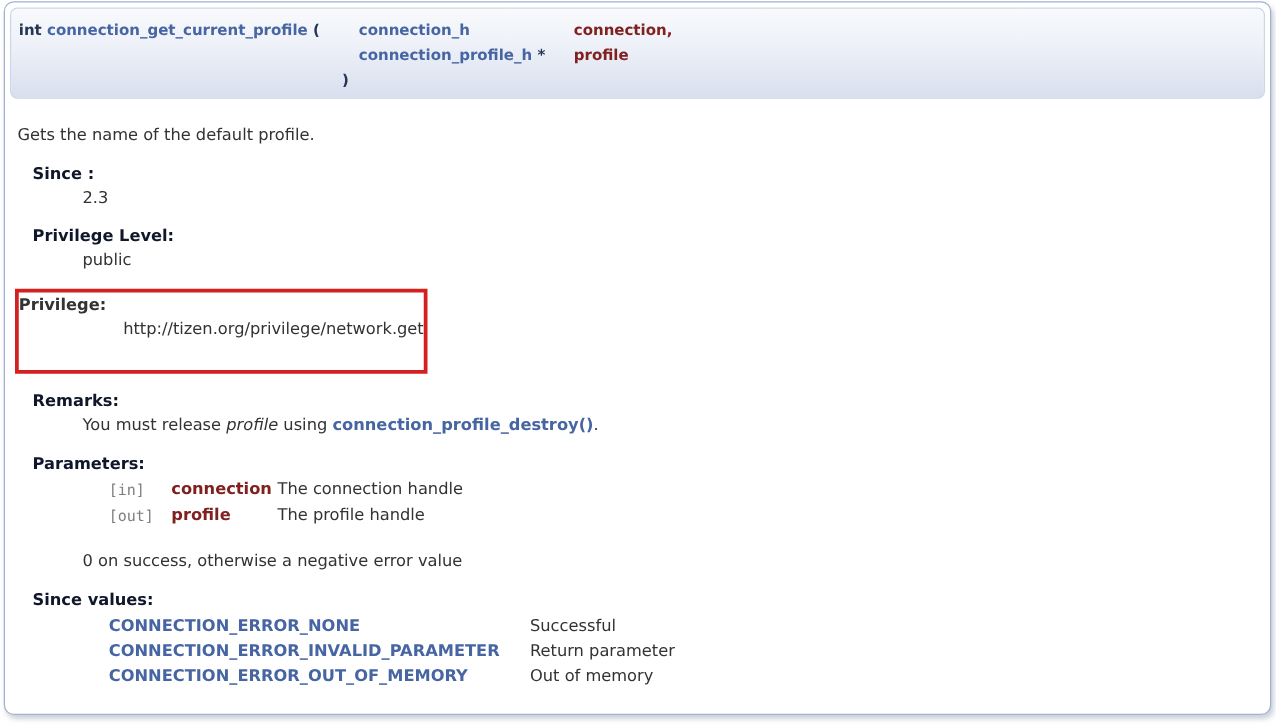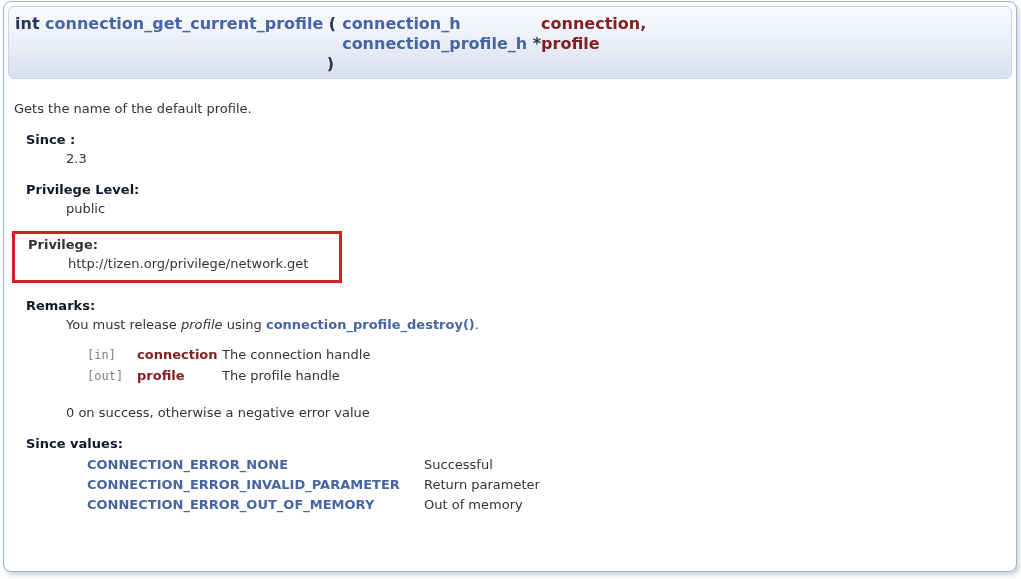--- a/index.html
+++ b/index.html
@@ -12,21 +12,21 @@
     box-shadow:2px 3px 4px rgba(110,125,150,0.35);
     background:#ffffff; overflow:hidden;
   }
 
   
   .memproto {
     margin:4px; height:73px;
     background:linear-gradient(to bottom,#f8fafc 0%,#eef1f8 40%,#d8dfee 100%);
     border:1px solid #ccd5e8; border-radius:6px;
     padding:7px 0 0 6px;
-    color:#253555; font-weight:bold; font-size:16px;
+    color:#253555; font-weight:bold; font-size:12px;
   }
   .memproto table { border-collapse:collapse; }
   .memproto td { padding:0; vertical-align:top; line-height:20px; white-space:nowrap; }
   .memproto td.memname { min-width:272px; padding-right:6px; }
   .memproto td.paramtype { min-width:172px; }
   .memproto td.paramclose { text-align:right; padding-right:8px; }
   .memproto a { color:#4665A2; text-decoration:none; font-weight:bold; cursor:pointer; }
   .memproto .pname { color:#802020; }
 
   
@@ -35,22 +35,22 @@
 
   .sect { margin:15px 0 0 16px; }
   .sect .hd { font-weight:bold; color:#0f172a; line-height:16px; }
   .sect .dd { margin:3px 0 0 40px; line-height:16px; }
 
   .privilege-box {
     margin:14px 0 0 2px; width:330px;
     border:3px solid #D2211E;
     padding:3px 0 8px 0;
   }
-  .privilege-box .hd { font-weight:bold; margin-left:13px; line-height:16px; }
-  .privilege-box .dd { margin:3px 0 0 53px; line-height:16px; }
+  .privilege-box .hd { font-weight:bold; line-height:16px; }
+  .privilege-box .dd { margin:3px 0 16px 53px; line-height:16px;text-align:right; }
 
   .inline-link { color:#4665A2; font-weight:bold; text-decoration:none; cursor:pointer; }
   em.pitalic { font-style:italic; }
 
   table.params { border-collapse:collapse; margin:5px 0 0 61px; }
   table.params td { padding:0 0 7px 0; vertical-align:top; line-height:14px; }
   table.params td.pdir { width:50px; font-family:"DejaVu Sans Mono","Liberation Mono",monospace; font-size:12px; color:#7f7f7f; }
   table.params td.pnm { width:85px; font-weight:bold; color:#802020; }
 
   table.retvals { border-collapse:collapse; margin:6px 0 0 61px; }
@@ -111,20 +111,21 @@
       <div class="hd">Privilege:</div>
       <div class="dd">http://tizen.org/privilege/network.get</div>
     </div>
 
     <div class="sect">
       <div class="hd">Remarks:</div>
       <div class="dd"><span>You must release </span><em class="pitalic">profile</em><span> using </span><a href="#" class="inline-link">connection_profile_destroy()</a><span>.</span></div>
     </div>
 
     <div class="sect">
+      <div class="hd">Parameters:</div>
       <table class="params">
         <tbody>
             <tr>
           <td class="pdir">[in]</td>
           <td class="pnm">connection</td>
           <td>The connection handle</td>
         </tr>
         <tr>
           <td class="pdir">[out]</td>
           <td class="pnm">profile</td>

